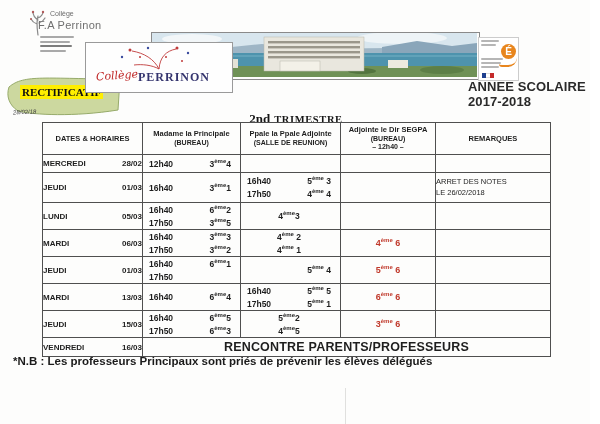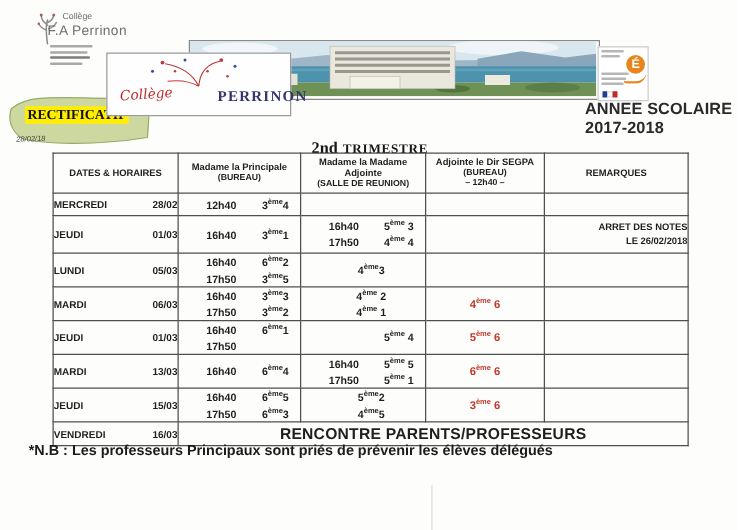--- a/index.html
+++ b/index.html
@@ -19,21 +19,21 @@
   .ribbon-wrap{position:absolute;left:2px;top:70px;width:126px;height:52px;}
   .ribbon-text{position:absolute;left:18px;top:16px;font-family:"Liberation Serif",serif;font-weight:bold;font-size:11px;color:#111;}
   .hl{background:#ffee00;padding:1px 2px;}
   .handwritten{position:absolute;left:13px;top:109px;font-size:6px;font-style:italic;color:#444;transform:rotate(-2deg);}
 
   
   .banner{position:absolute;left:151px;top:32px;width:327px;height:46px;border:1px solid #8a8a8a;}
   
   .school-card{position:absolute;left:85px;top:42px;width:146px;height:49px;background:#fefefe;border:1px solid #9a9a9a;}
   .card-script{position:absolute;left:10px;top:26px;font-family:"DejaVu Serif",serif;font-style:italic;font-size:11px;color:#c02a2a;transform:rotate(-4deg);}
-  .card-name{position:absolute;left:52px;top:27px;font-family:"Liberation Serif",serif;font-weight:bold;font-size:12px;letter-spacing:1px;color:#35356e;margin-left:36px;}
+  .card-name{position:absolute;left:52px;top:27px;font-family:"Liberation Serif",serif;font-weight:bold;font-size:12px;letter-spacing:1px;color:#35356e;}
   .card-doodle{position:absolute;left:28px;top:2px;}
 
   
   .acad-box{position:absolute;left:478px;top:37px;width:39px;height:42px;background:#ffffff;border:1px solid #cccccc;}
   .acad-bars div{height:2px;background:#b6b6b6;margin:2px 2px 0 2px;border-radius:1px;}
   .acad-circle{position:absolute;right:2px;top:6px;width:15px;height:15px;border-radius:50%;background:#e8861e;color:#fff;font-size:10px;font-weight:bold;text-align:center;line-height:15px;}
   .acad-swoosh{position:absolute;right:1px;top:20px;width:18px;height:7px;border-bottom:2px solid #e8861e;border-radius:0 0 12px 4px;}
   .acad-flag{position:absolute;left:3px;bottom:2px;width:12px;height:5px;display:flex;}
   .acad-flag i{flex:1;}
   .fb{background:#1e3f8f}.fw{background:#fff;border-top:1px solid #ddd;border-bottom:1px solid #ddd}.fr{background:#c42a2a}
@@ -47,29 +47,29 @@
 
   
   table.sched{position:absolute;left:42px;top:122px;border-collapse:collapse;table-layout:fixed;}
   table.sched td,table.sched th{border:1px solid #4f4f4f;padding:0;vertical-align:middle;overflow:hidden;}
   th .h-title{font-size:7.5px;font-weight:bold;line-height:1.3;}
   th .h-sub{font-size:7px;font-weight:bold;line-height:1.2;}
   td.daycell{padding:0 5px;}
   .dayrow{display:flex;justify-content:space-between;align-items:center;font-size:8px;font-weight:bold;}
   td.pcell{vertical-align:middle;}
   td.acell{vertical-align:top;}
-  .line{display:flex;justify-content:space-between;align-items:center;height:13px;padding:0 9px 0 6px;font-size:8.5px;font-weight:bold;margin-left:16px;}
+  .line{display:flex;justify-content:space-between;align-items:center;height:13px;padding:0 9px 0 6px;font-size:8.5px;font-weight:bold;}
   .line.center{justify-content:center;}
   .line.right{justify-content:flex-end;}
   sup{font-size:6px;line-height:0;}
   td.segpa-cell{text-align:center;font-size:9px;font-weight:bold;}
-  td.rem-cell{text-align:right;font-size:7.5px;font-weight:bold;line-height:1.4;}
+  td.rem-cell{text-align:left;font-size:7.5px;font-weight:normal;line-height:1.4;}
   td.span-cell{text-align:center;font-size:12.5px;font-weight:bold;letter-spacing:0.2px;}
 
-  .note{position:absolute;left:23px;top:355px;font-size:11.5px;font-weight:bold;color:#1b1b1b;}
+  .note{position:absolute;left:13px;top:355px;font-size:11.5px;font-weight:bold;color:#1b1b1b;}
   .scan-line{position:absolute;left:345px;top:388px;width:1px;height:36px;background:#e0e0de;}
 </style>
 </head>
 <body>
 
 <div class="page">
 
   <div class="logo-block">
     <svg class="logo-glyph" width="20" height="26" viewBox="0 0 20 26">
       <path d="M10,25 C9,18 8,12 10,6 M10,10 C7,8 5,5 5,2 M10,8 C13,7 15,4 15,2 M9,14 C6,13 4,11 3,9 M11,13 C14,12 16,10 17,8" fill="none" stroke="#8a8a8a" stroke-width="1.2" stroke-linecap="round"></path>
@@ -171,21 +171,21 @@
     <thead>
         <tr id="head-row" style="height:32px">
           <th>
             <div class="h-title">DATES &amp; HORAIRES</div>
           </th>
           <th>
             <div class="h-title">Madame la Principale</div>
             <div class="h-sub">(BUREAU)</div>
           </th>
           <th>
-            <div class="h-title">Madame la Madame Adjointe</div>
+            <div class="h-title">Ppale la Ppale Adjointe</div>
             <div class="h-sub">(SALLE DE REUNION)</div>
           </th>
           <th>
             <div class="h-title">Adjointe le Dir SEGPA</div>
             <div class="h-sub">(BUREAU)</div>
             <div class="h-sub">– 12h40 –</div>
           </th>
           <th>
             <div class="h-title">REMARQUES</div>
           </th>

